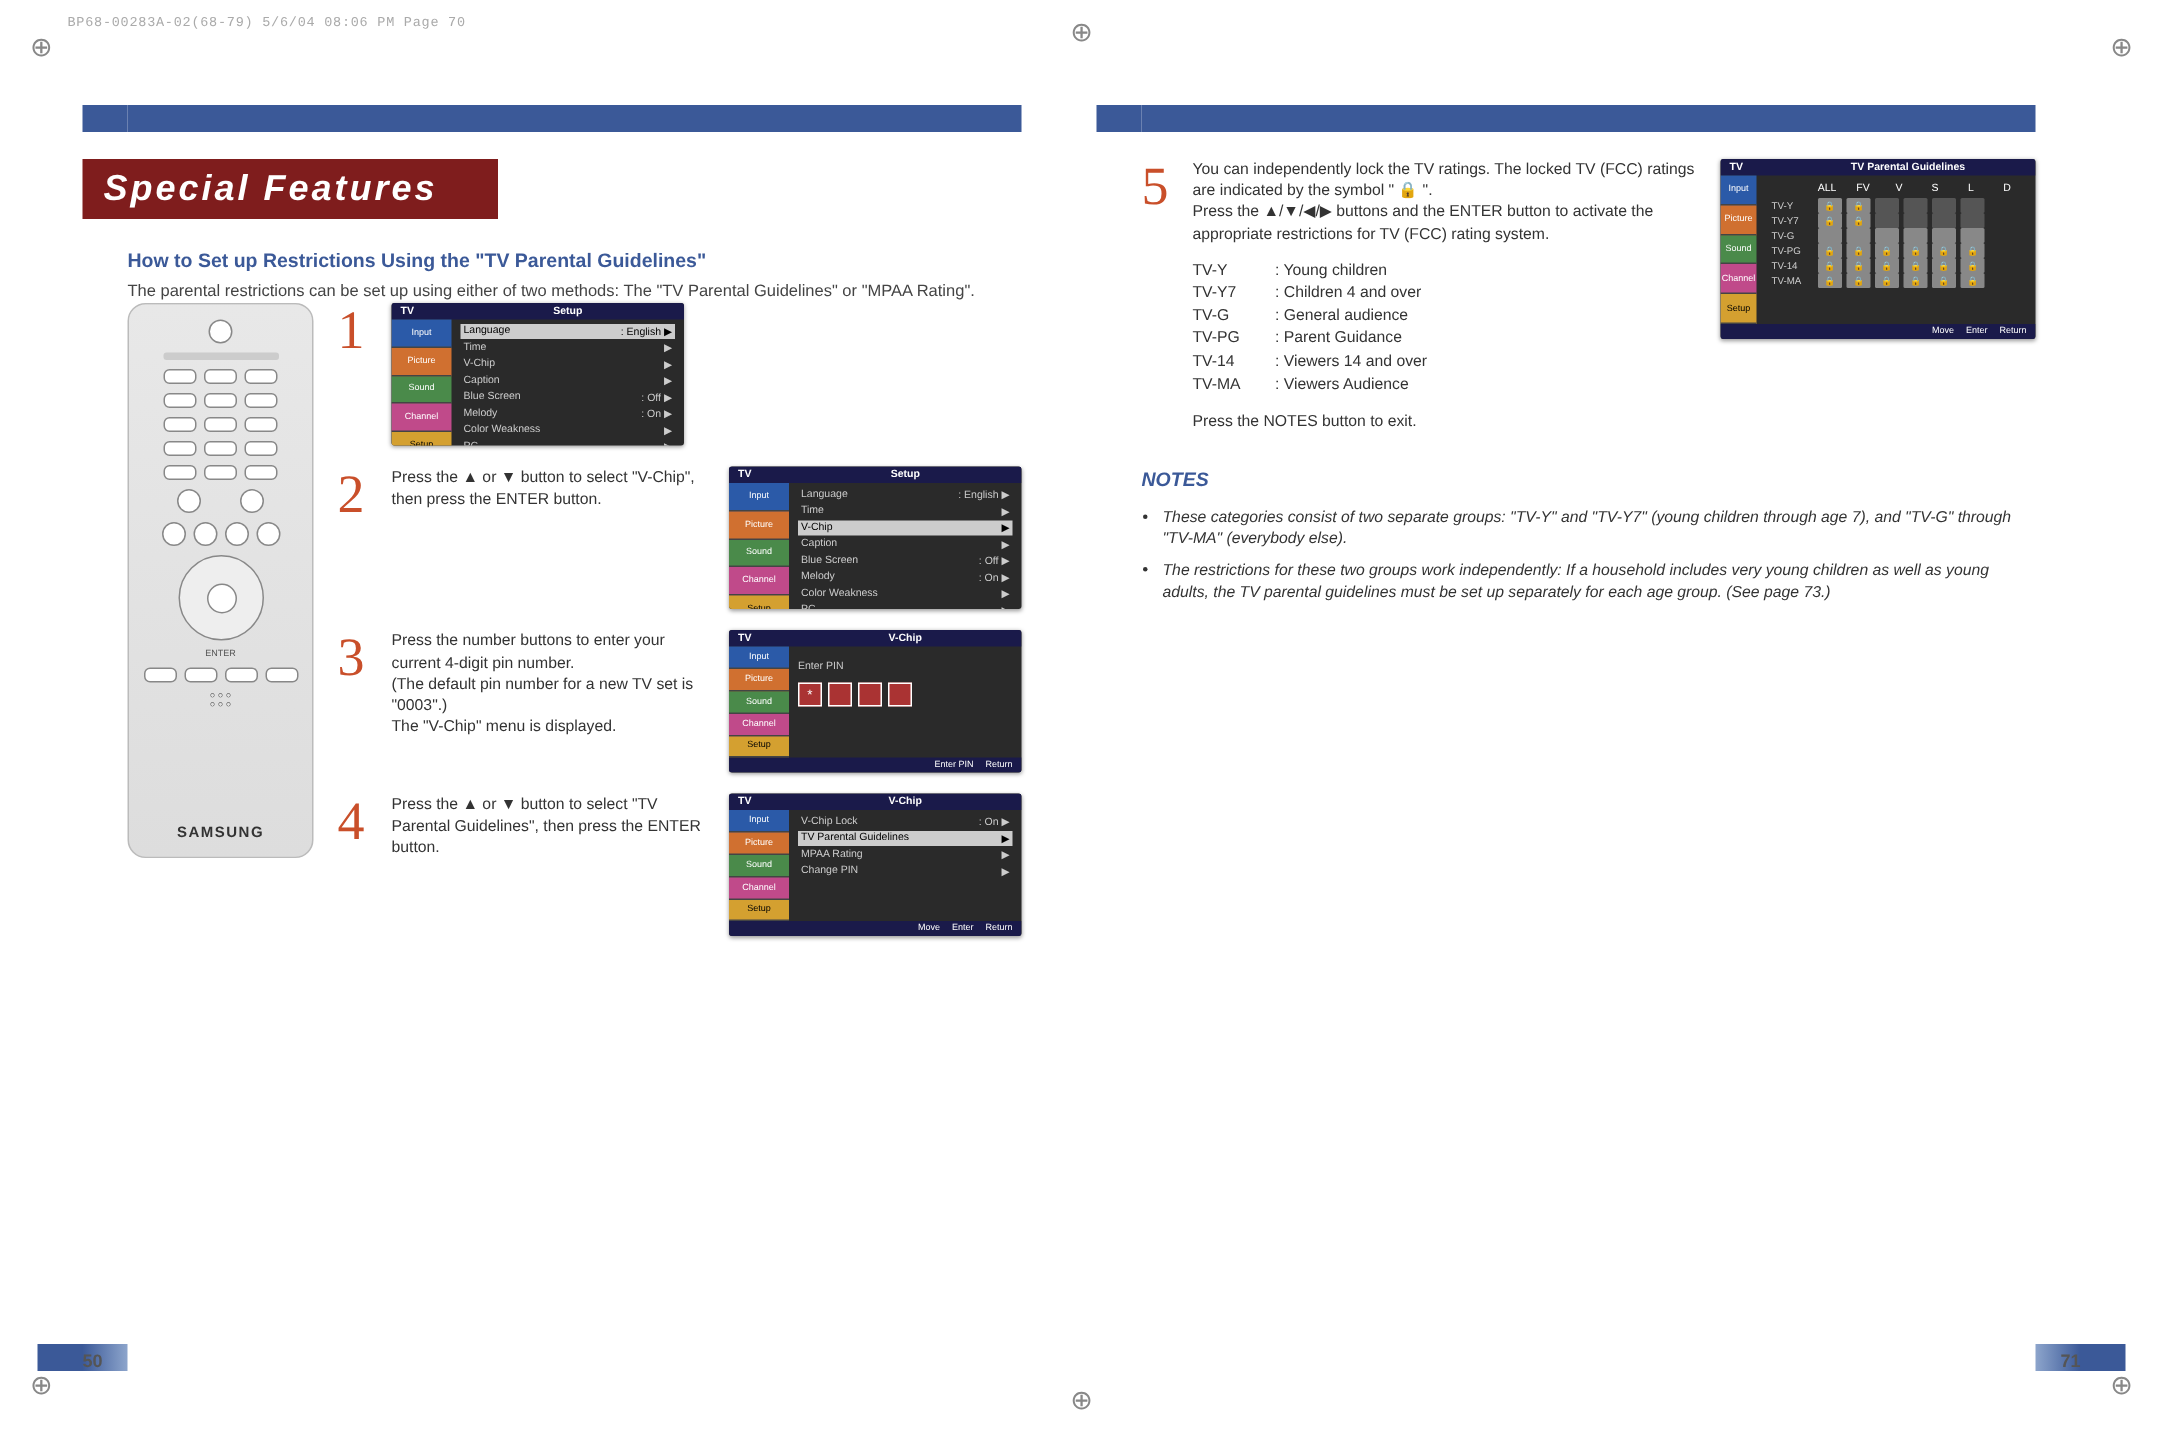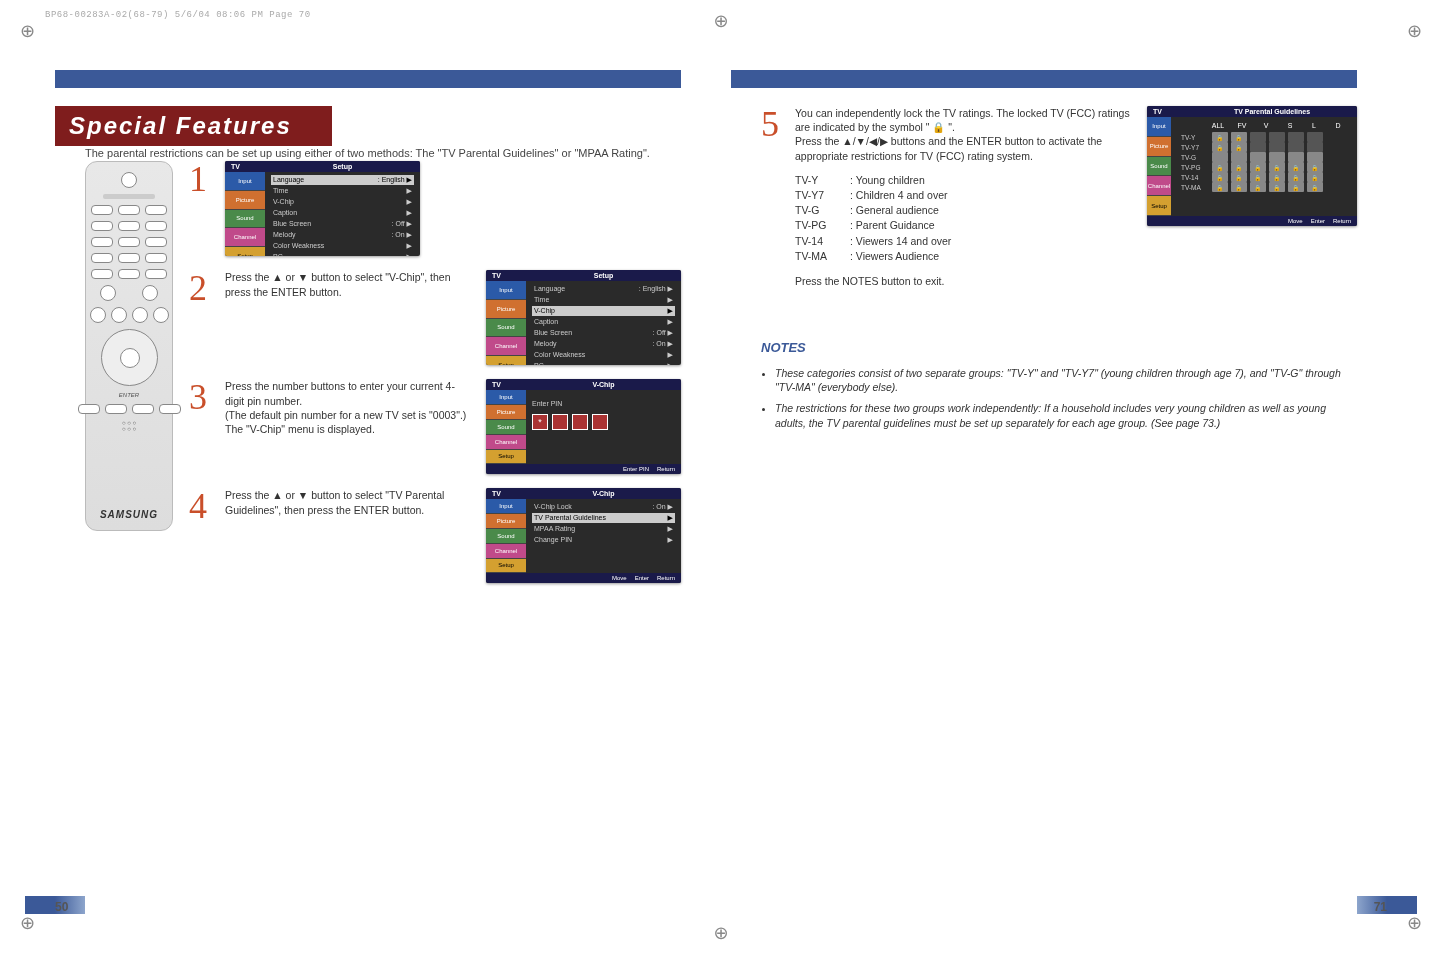--- a/index.html
+++ b/index.html
@@ -88,23 +88,22 @@
   font-size: 11px;
   color: #444;
   line-height: 1.4;
 }
 
 .content-columns {
   display: flex;
   gap: 16px;
 }
 .remote-col {
-  width: 88px;
+  width: 124px;
   flex-shrink: 0;
-  font-style: italic;
 }
 .remote-img {
   width: 100%;
   height: 370px;
   background: linear-gradient(#e8e8e8, #ddd);
   border-radius: 12px;
   border: 1px solid #bbb;
   display: flex;
   flex-direction: column;
   align-items: center;
@@ -255,21 +254,21 @@
   font-size: 10.5px;
   line-height: 1.45;
 }
 .ratings-list .rl-row { display: flex; }
 .ratings-list .rl-key { width: 55px; }
 .notes-heading {
   color: #3b5998;
   font-style: italic;
   font-weight: bold;
   font-size: 13px;
-  margin-top: 52px;
+  margin-top: 24px;
   margin-bottom: 6px;
 }
 .notes-list {
   font-size: 10.5px;
   font-style: italic;
   line-height: 1.4;
   padding-left: 14px;
 }
 .notes-list li { margin-bottom: 6px; }
 
@@ -340,20 +339,21 @@
   <span class="crop-mark crop-bl">⊕</span>
   <span class="crop-mark crop-br">⊕</span>
   <span class="crop-mark crop-tc">⊕</span>
   <span class="crop-mark crop-bc">⊕</span>
 
   <div class="two-page">
 
     <div class="page page-left">
       <div class="blue-bar-header"></div>
       <div class="chapter-title">Special Features</div>
+      <div class="section-heading">How to Set up Restrictions Using the "TV Parental Guidelines"</div>
       <div class="intro-text">The parental restrictions can be set up using either of two methods: The "TV Parental Guidelines" or "MPAA Rating".</div>
 
       <div class="content-columns">
 
         <div class="remote-col">
           <div class="remote-img">
             <div class="btn-row">
                 <div class="btn-round"></div>
               </div>
             <div style="width:70%; height:5px; background:#ccc; border-radius:2px;"></div>

